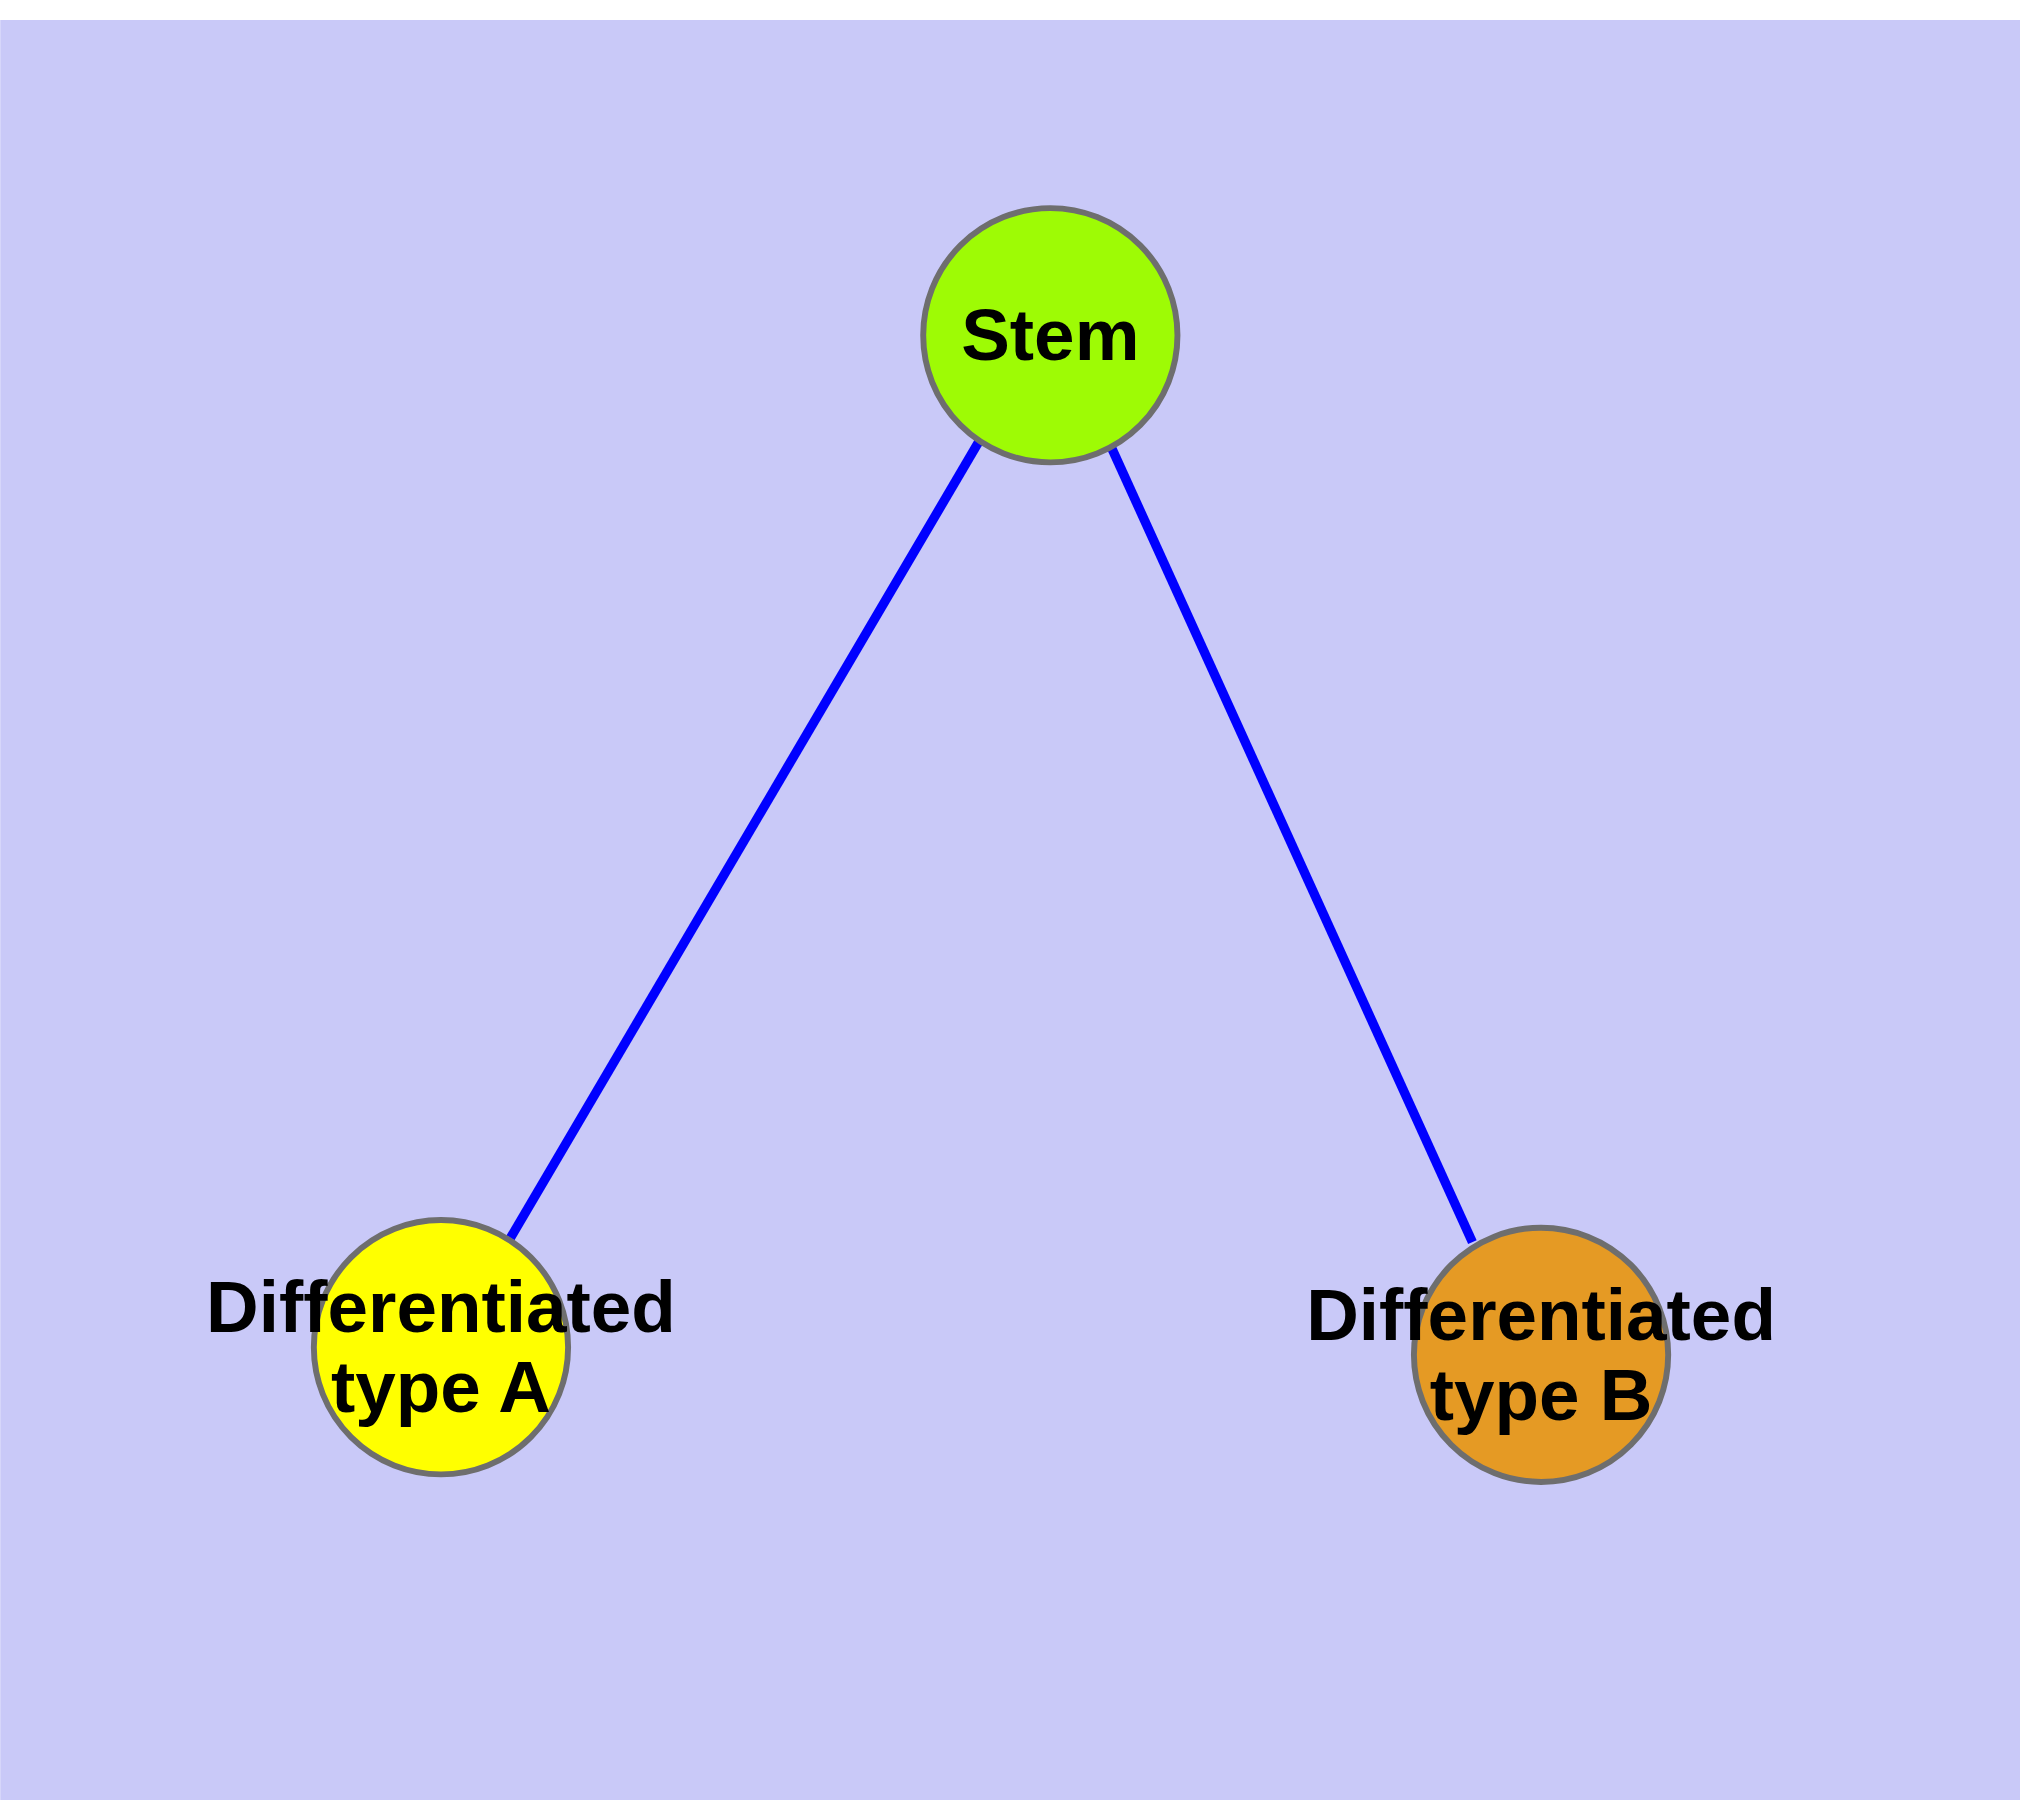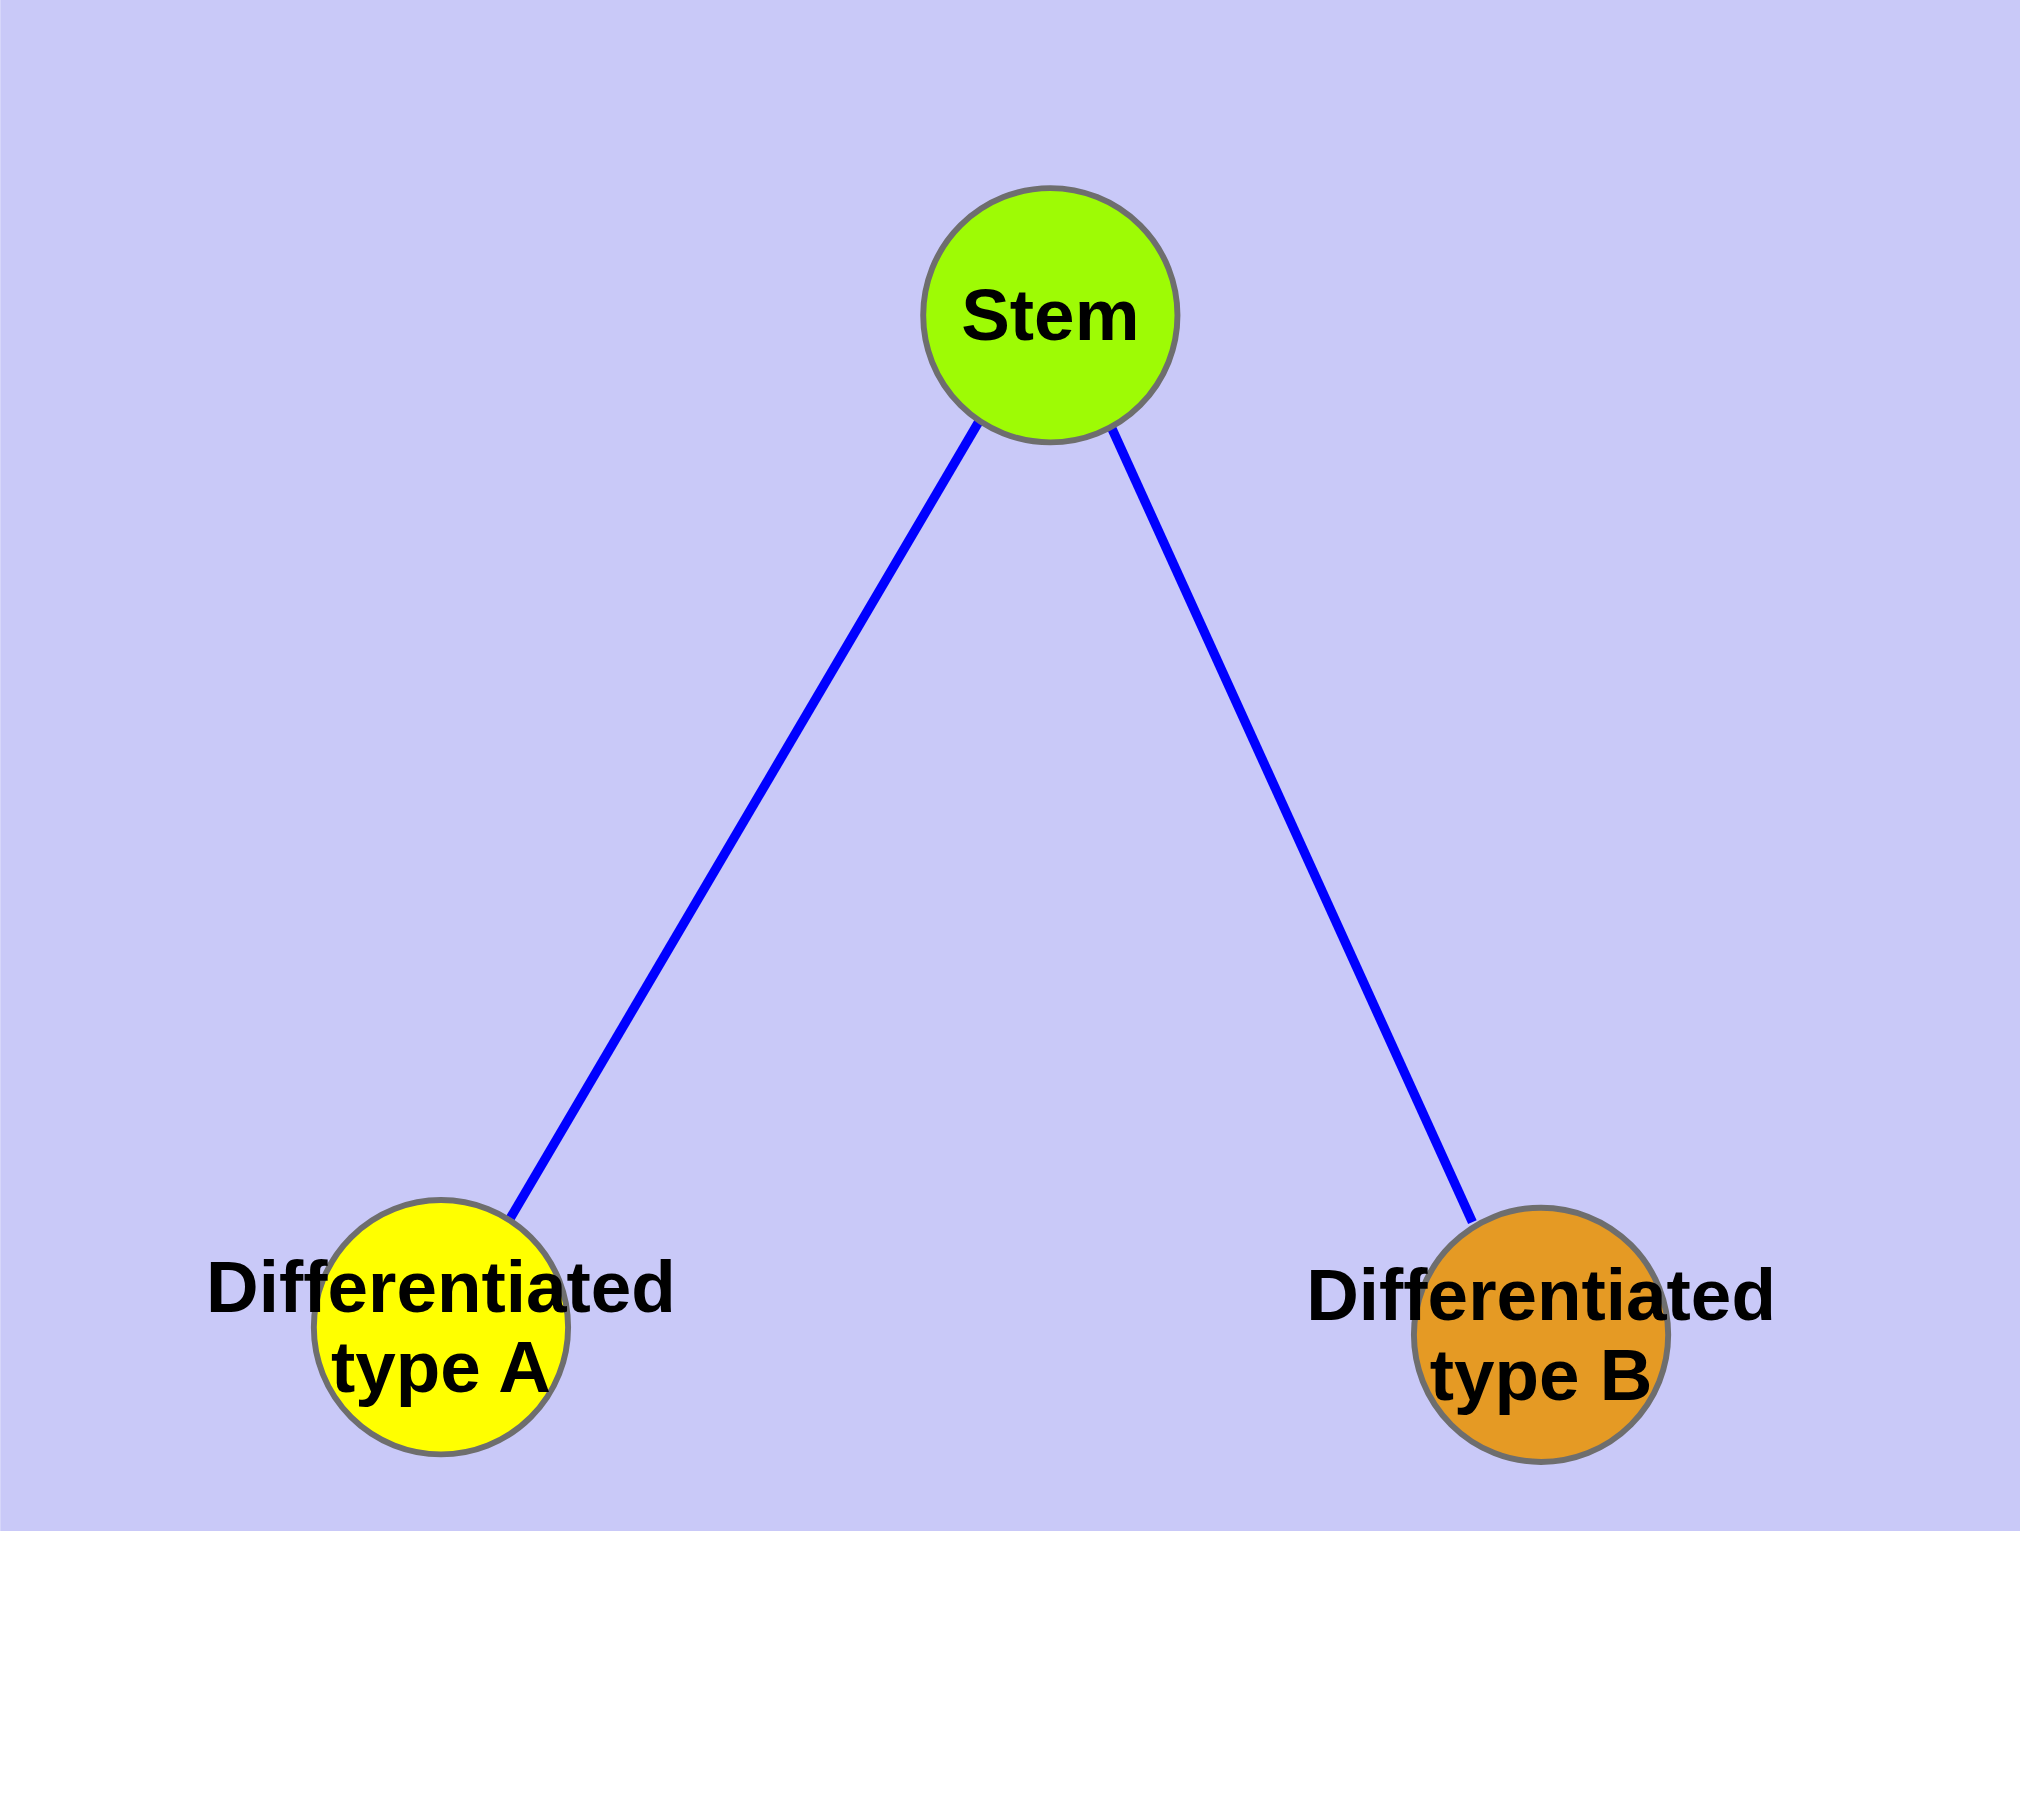--- a/index.html
+++ b/index.html
@@ -3,23 +3,24 @@
 <meta charset="utf-8">
 <style>
   html, body {
     margin: 0;
     padding: 0;
     background: #ffffff;
   }
   #canvas {
     position: relative;
     width: 2021px;
-    height: 1531px;
+    height: 1780px;
     overflow: hidden;
     font-family: "Liberation Sans", sans-serif;
+    margin-top: 20px;
   }
   #graph-svg {
     position: absolute;
     top: 0;
     left: 0;
     width: 2021px;
     height: 1812px;
     display: block;
   }
   .node-label {

